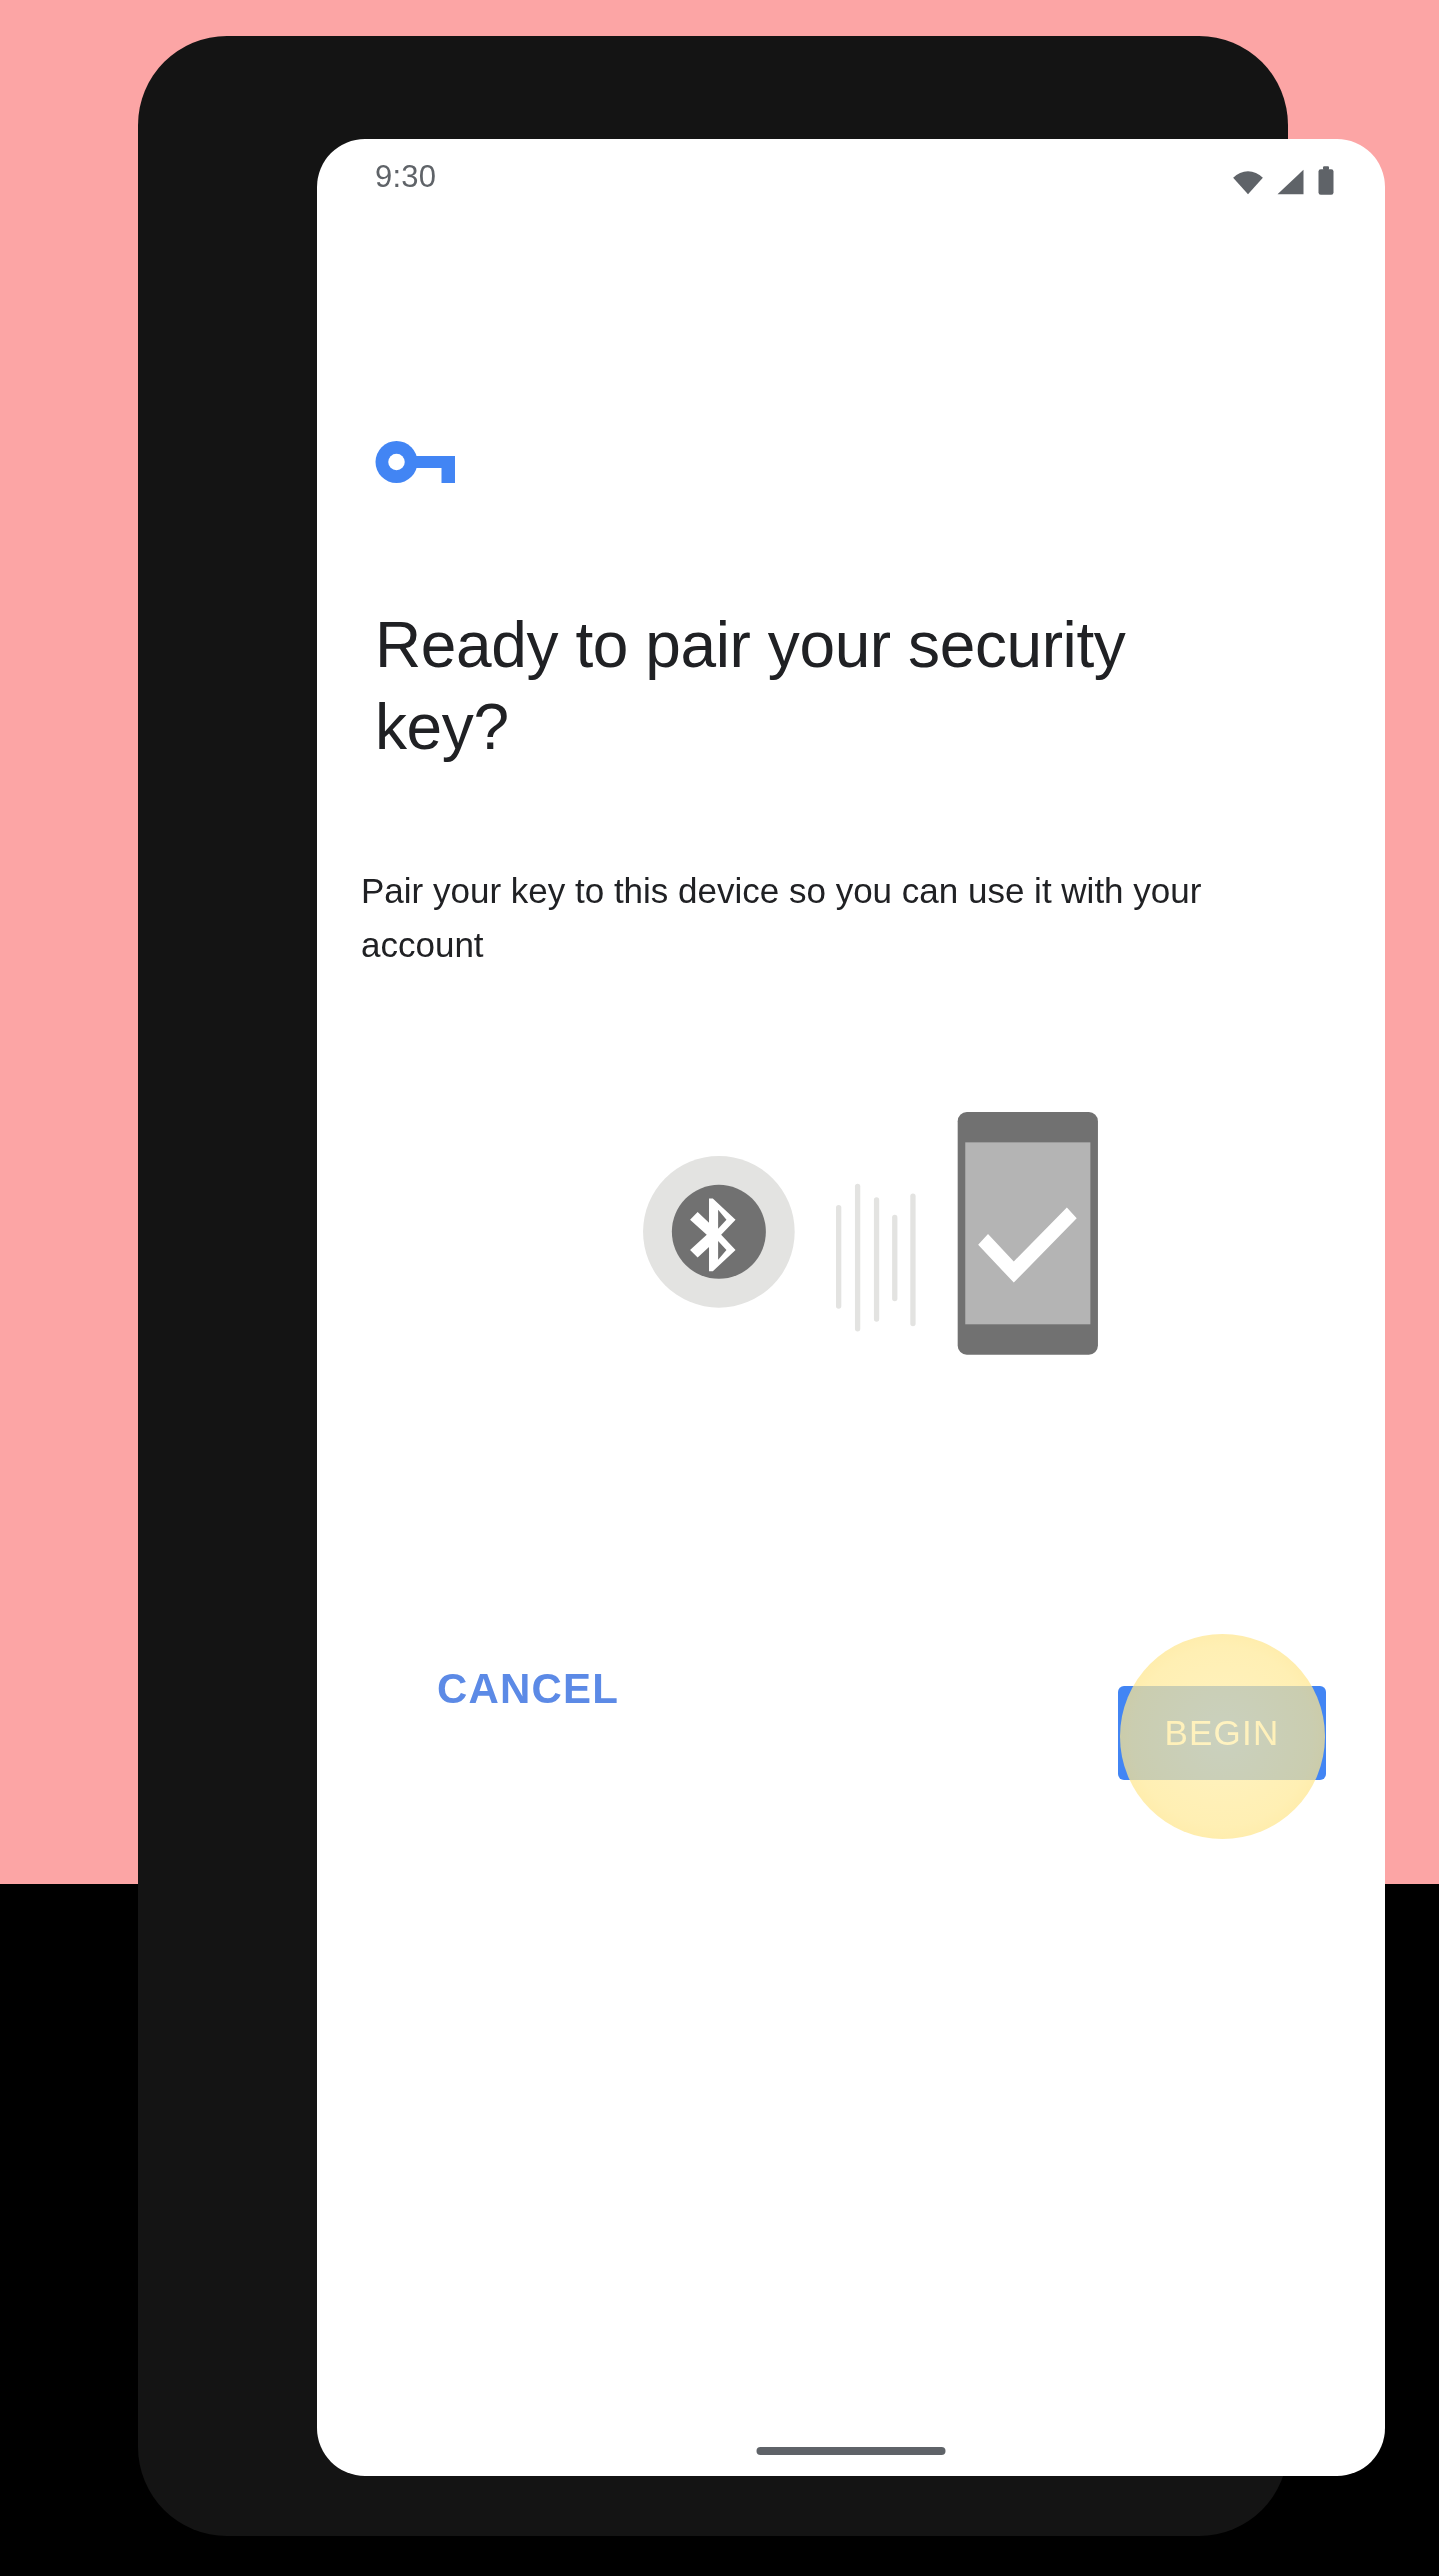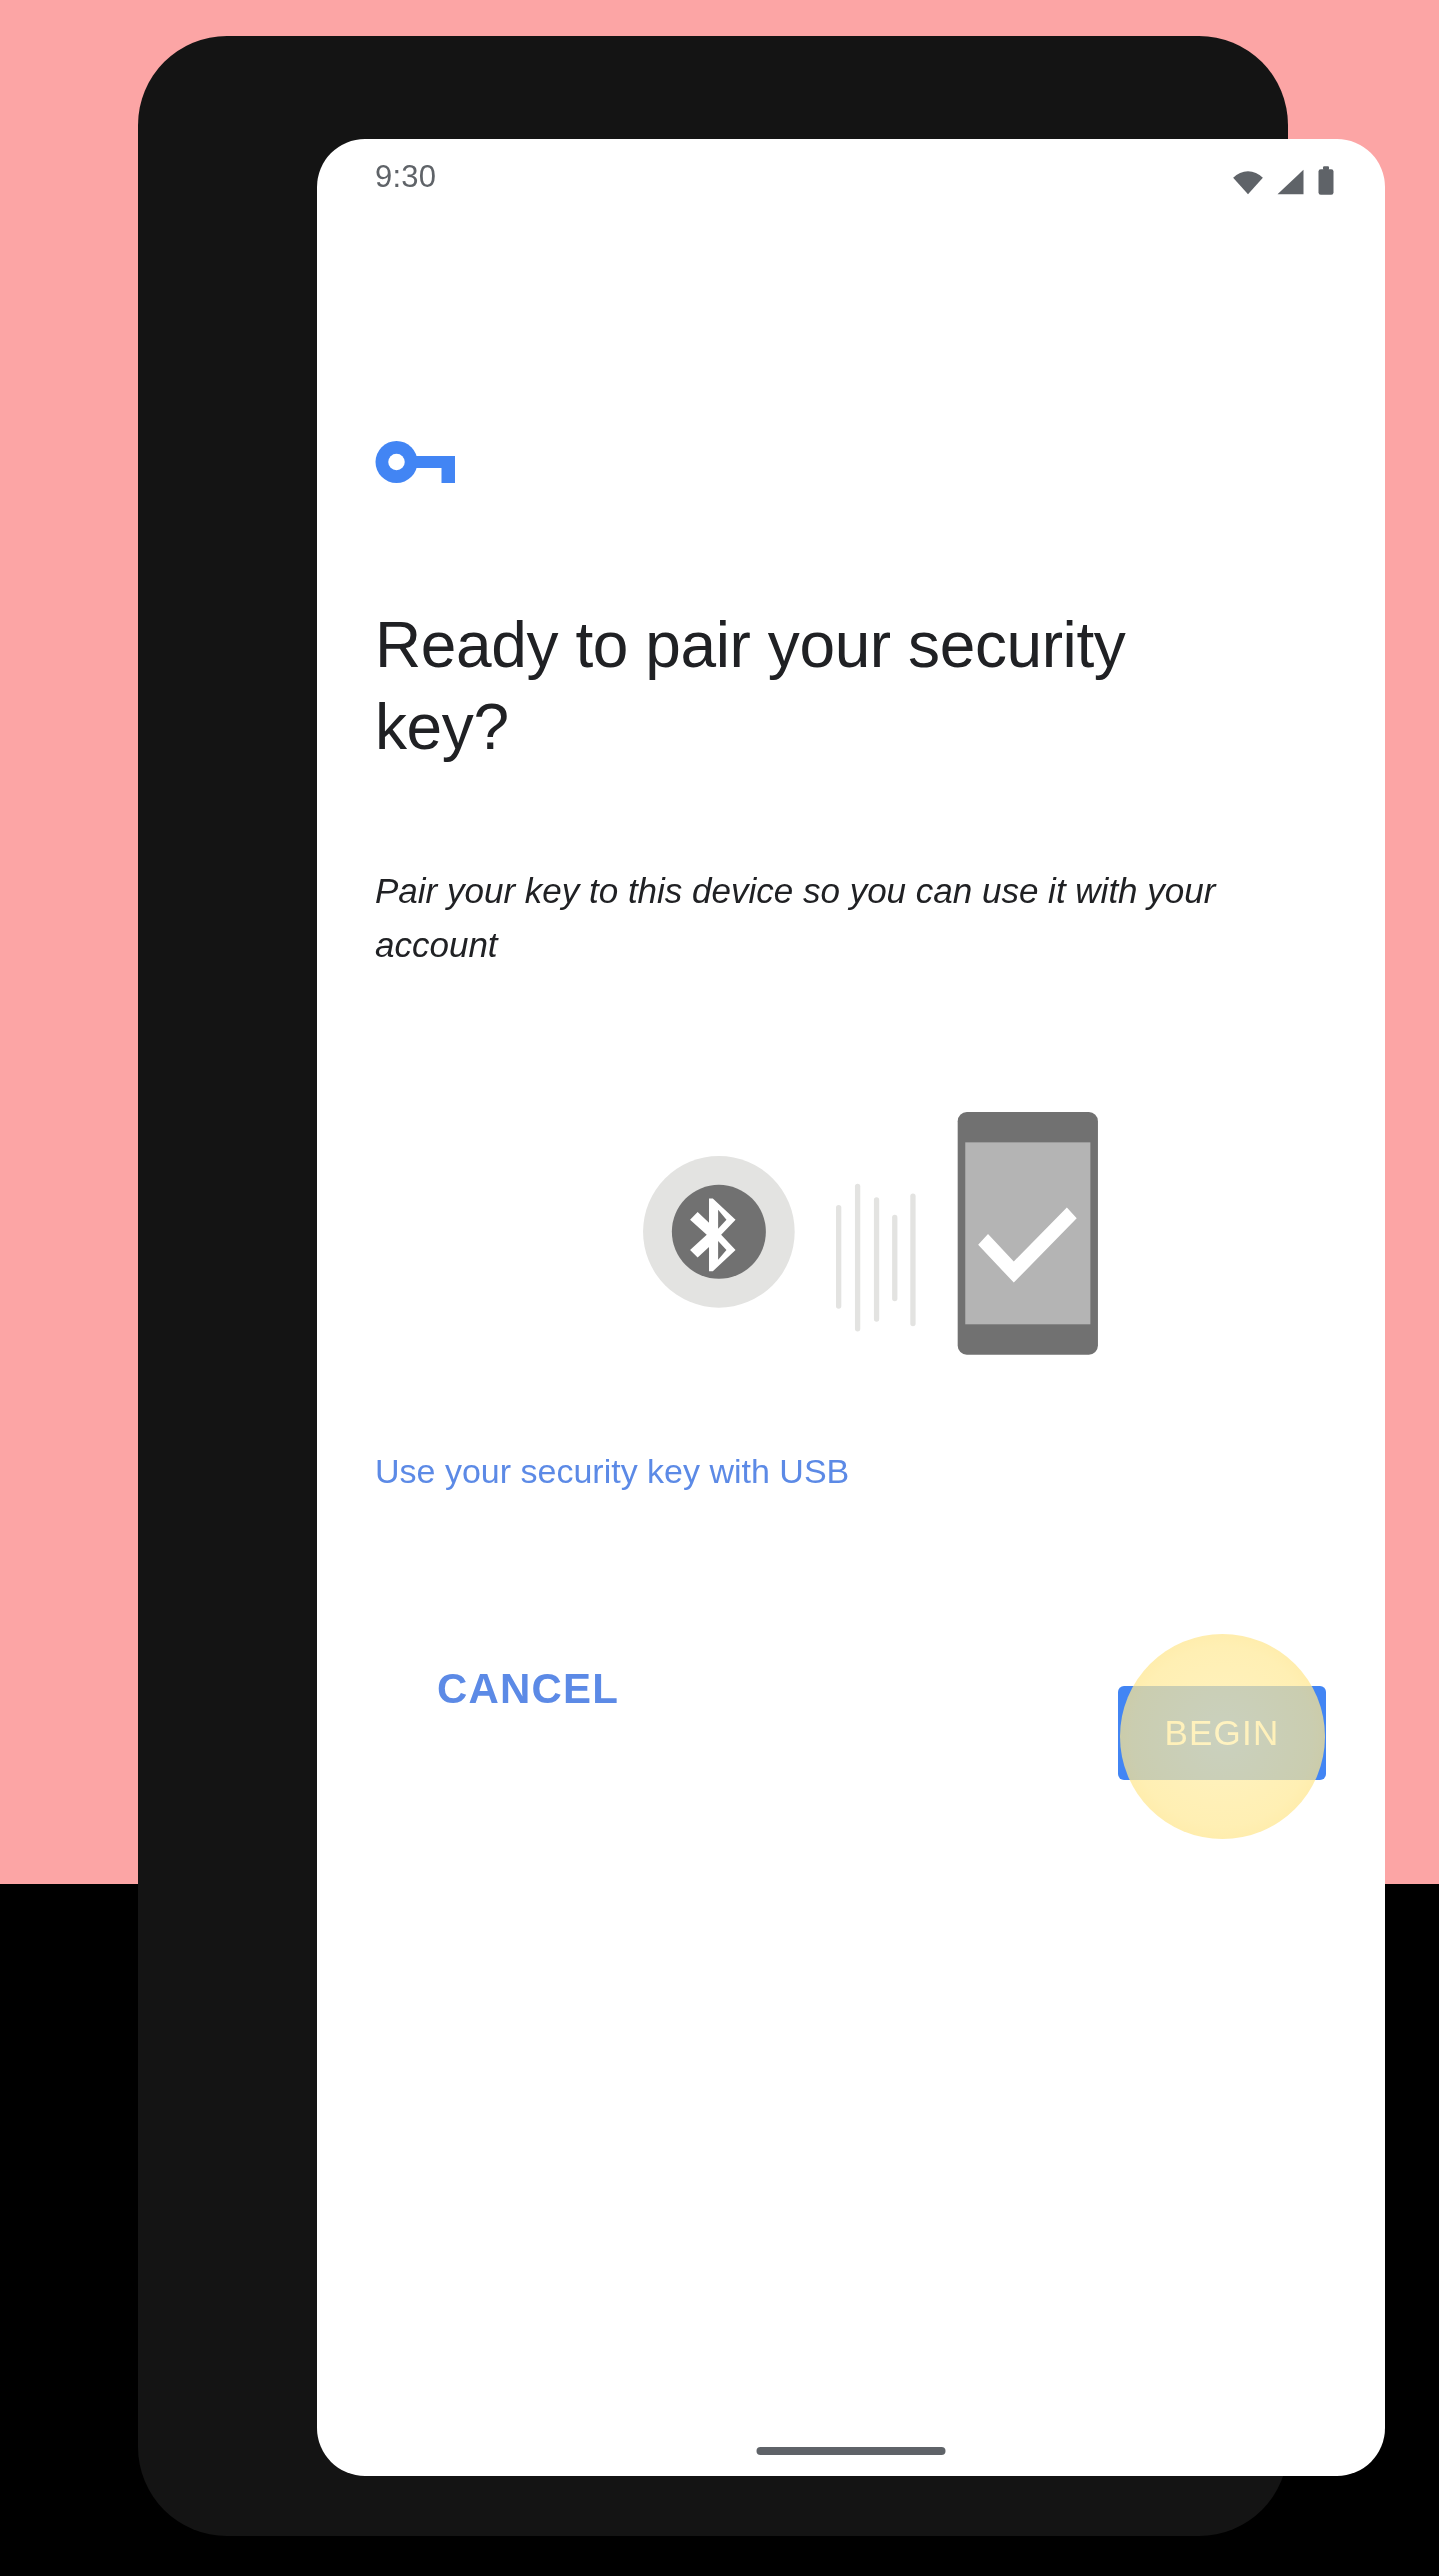--- a/index.html
+++ b/index.html
@@ -107,28 +107,27 @@
     width: 758px;
     font-size: 64px;
     line-height: 1.28;
     font-weight: 300;
     color: #202124;
     letter-spacing: -0.4px;
   }
 
   #page-subtitle {
     position: absolute;
-    left: 58px;
+    left: 44px;
     top: 599px;
     width: 917px;
     font-size: 35px;
     line-height: 1.55;
     font-weight: 400;
     color: #202124;
-    font-style: italic;
   }
 
   
   #illustration {
     position: absolute;
     left: 326px;
     top: 879px;
     width: 455px;
     height: 326px;
   }
@@ -288,21 +287,20 @@
 
             <g>
               <rect x="415" y="4" width="185" height="320" rx="12" fill="#717171"></rect>
               <rect x="425" y="44" width="165" height="240" fill="#b4b4b4"></rect>
               <path d="M455 165 L489 201 L559 130 L572 144 L489 229 L442 179 Z" fill="#ffffff"></path>
             </g>
           </svg>
         </div>
 
         <div id="link-list">
-          <a class="text-link">Use your security key with USB</a>
         </div>
 
         <div id="action-row">
           <button id="cancel-button">CANCEL</button>
 
           <div id="begin-button-wrap">
             <button id="begin-button">BEGIN</button>
             <div id="tap-highlight"></div>
           </div>
         </div>

